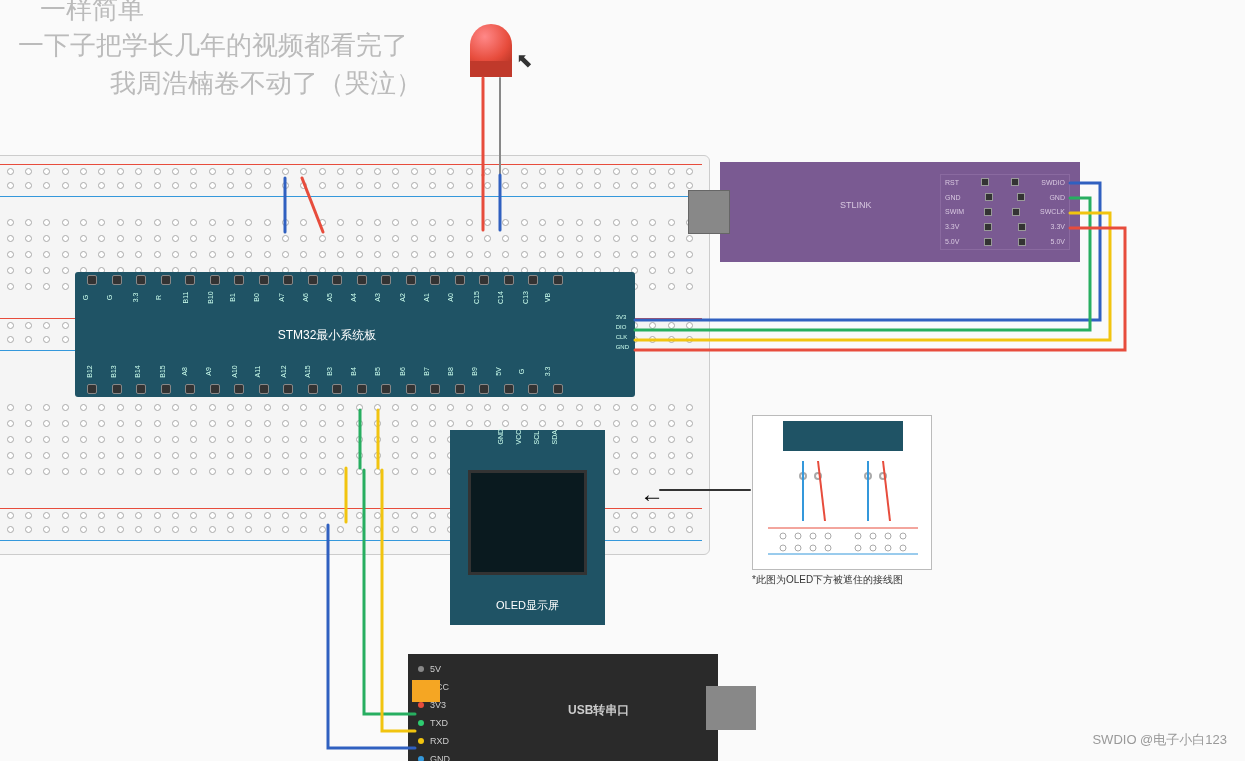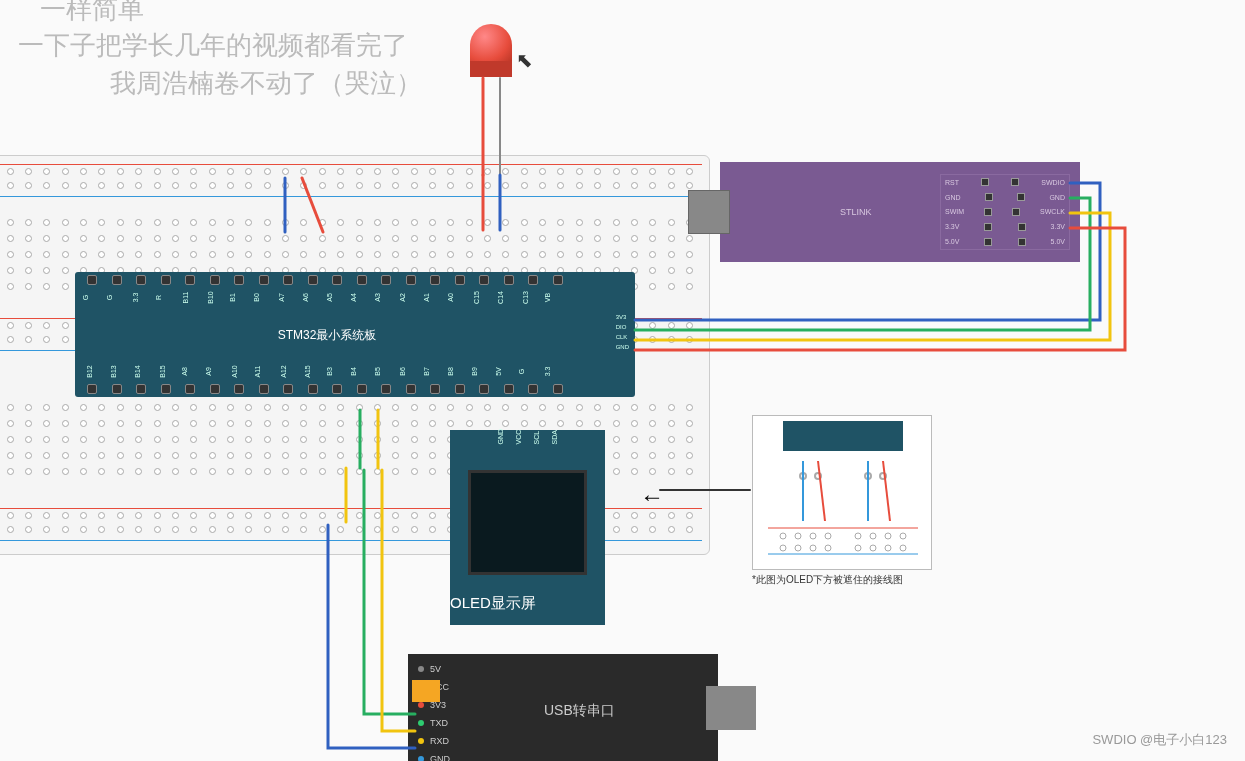--- a/index.html
+++ b/index.html
@@ -116,23 +116,23 @@
     position: absolute;
     left: 18px; top: 40px;
     width: 119px; height: 105px;
     background: #0a1a1f;
     border: 3px solid #333;
   }
   .oled-title {
     position: absolute;
     bottom: 12px;
     width: 100%;
-    text-align: left;
+    text-align: center;
     color: #fff;
-    font-size: 15px;
+    font-size: 11px;
   }
   .oled-pins {
     position: absolute;
     top: 6px;
     left: 45px;
     display: flex;
     gap: 8px;
   }
   .oled-pin-label {
     font-size: 7px;
@@ -155,21 +155,21 @@
     left: -32px;
     top: 28px;
     width: 42px;
     height: 44px;
     background: #888;
     border: 1px solid #666;
   }
   .stlink-title {
     position: absolute;
     left: 120px;
-    top: 45px;
+    top: 38px;
     color: #d8c8e0;
     font-size: 9px;
   }
   .stlink-pins {
     position: absolute;
     right: 10px;
     top: 12px;
     width: 130px;
     height: 76px;
     border: 1px solid #8a6aa0;
@@ -193,24 +193,25 @@
   .usbserial-usb {
     position: absolute;
     right: -38px;
     top: 32px;
     width: 50px;
     height: 44px;
     background: #888;
   }
   .usbserial-title {
     position: absolute;
-    left: 136px;
+    left: 160px;
     top: 48px;
     color: #ccc;
-    font-size: 14px;
+    font-size: 12px;
+    font-weight: bold;
   }
   .usbserial-pins {
     position: absolute;
     left: 10px;
     top: 6px;
     font-size: 9px;
     color: #ccc;
     line-height: 18px;
   }
   .usbserial-pins .prow { display: flex; align-items:center; gap:6px;}

